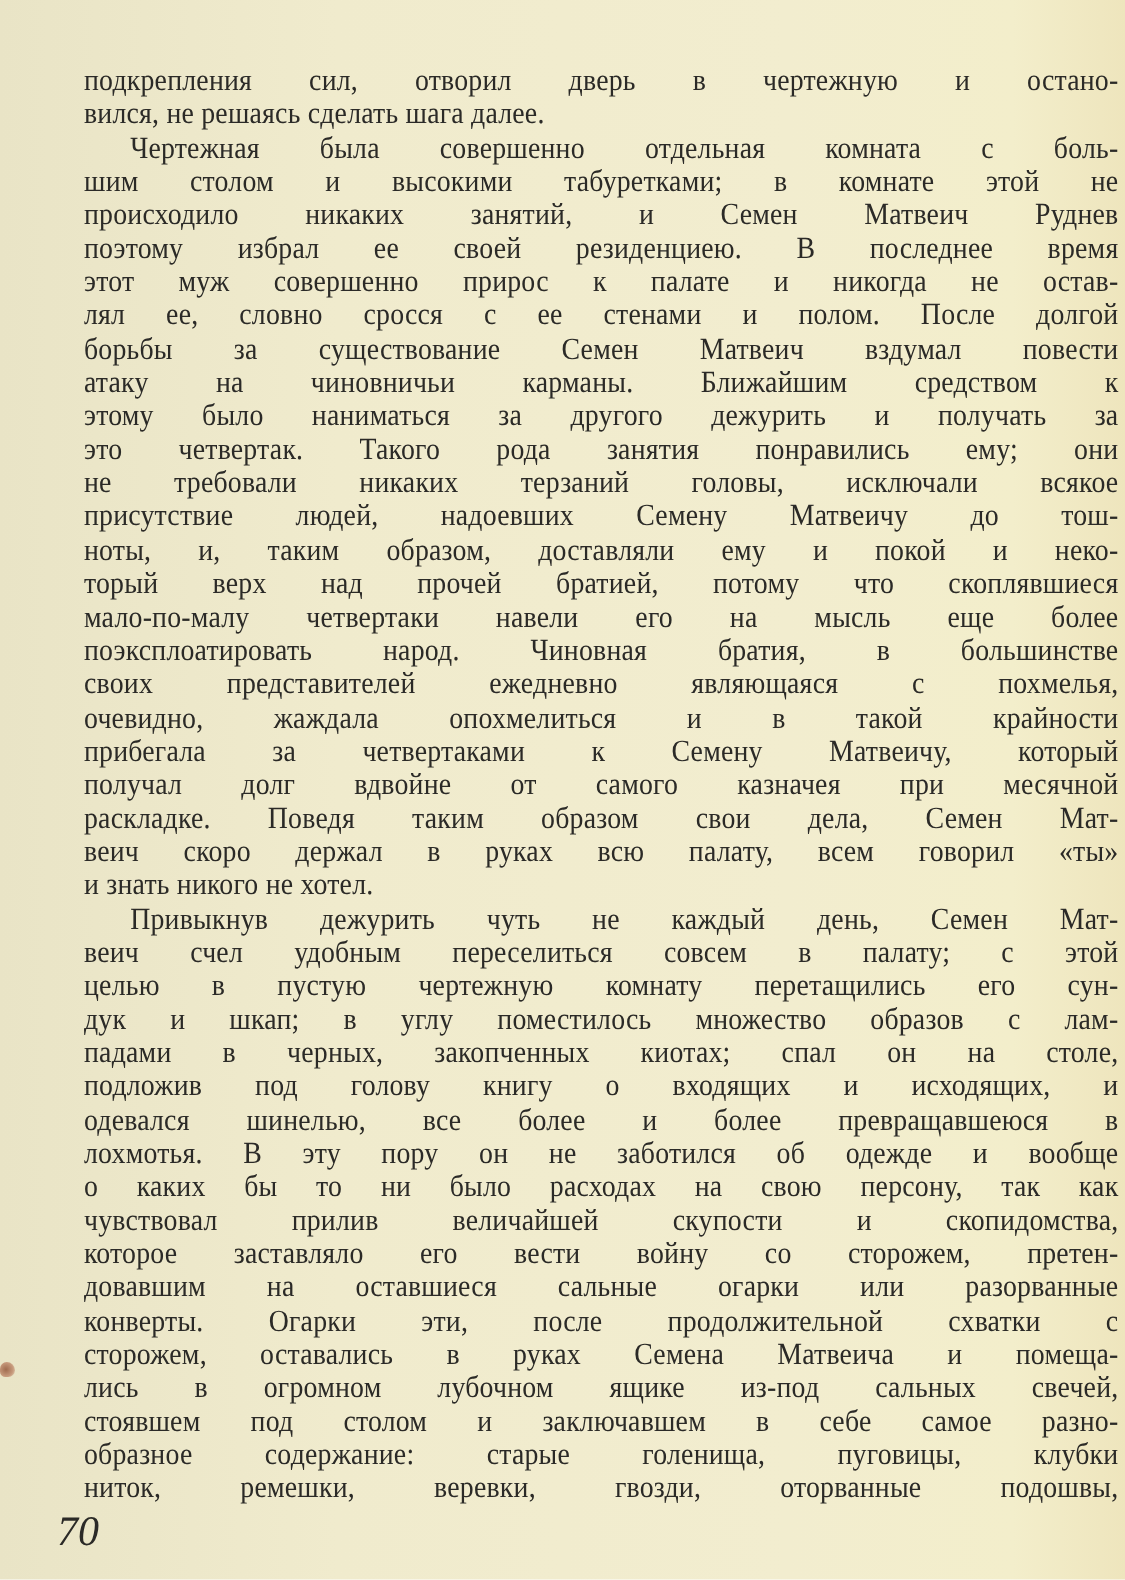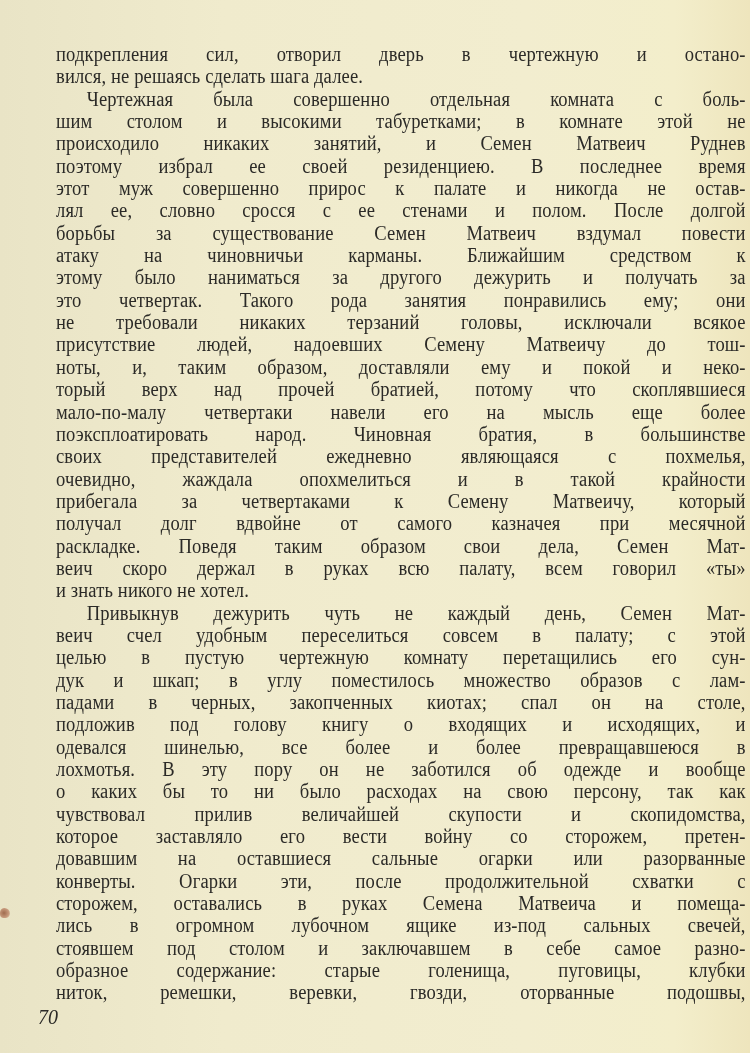--- a/index.html
+++ b/index.html
@@ -38,21 +38,21 @@
       padding-left: 34px;
       width: 728px;
     }
     .line.last {
       text-align-last: left;
     }
     .page-number {
       position: absolute;
       left: 38px;
       top: 1006px;
-      font-size: 20px;
+      font-size: 28px;
       font-style: italic;
       font-family: "Liberation Serif", "DejaVu Serif", serif;
       color: #2b2a27;
     }
     .edge-mark {
       position: absolute;
       left: 0px;
       top: 908px;
       width: 10px;
       height: 10px;

